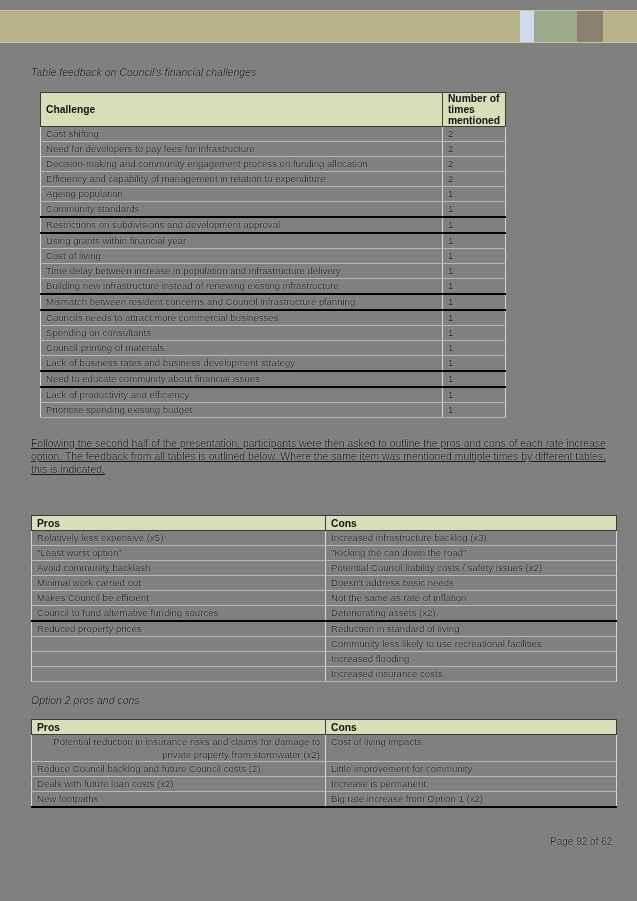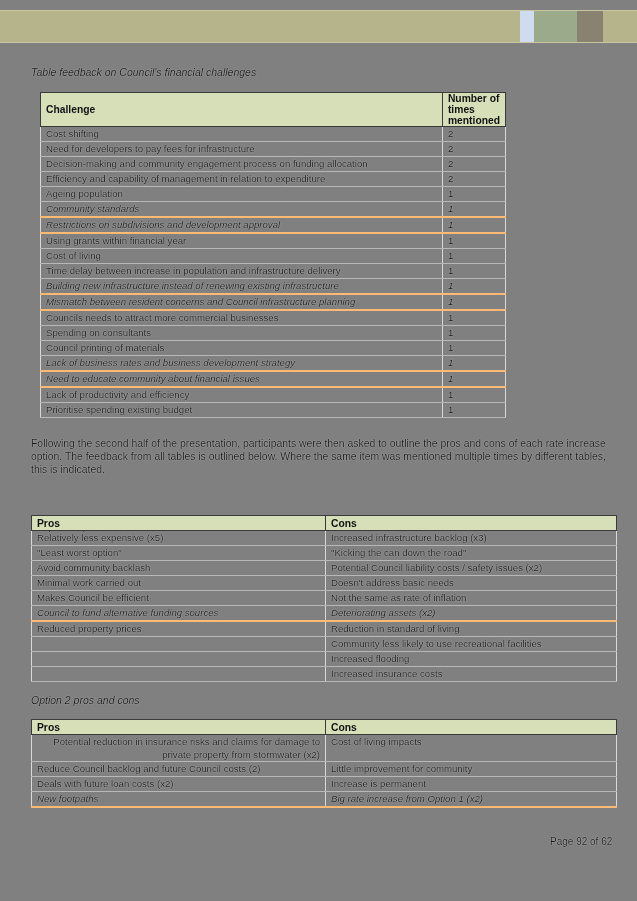--- a/index.html
+++ b/index.html
@@ -25,21 +25,21 @@
       text-shadow: 0 0 1px #e6e6e6;
     }
     table.doc th {
       background: #d6dfb8; text-align: left; font-weight: bold; color: #111; text-shadow: none;
       padding: 0 5px; height: 14px; border: 1px solid #3a3a3a; font-size: 10.3px;
     }
     table.doc td {
       padding: 0 5px; height: 14px; border-top: 1px solid #b8b8b8; border-bottom: 1px solid #b8b8b8;
       border-left: 1px solid #d8d8d8; border-right: 1px solid #d8d8d8; vertical-align: top; line-height: 13px;
     }
-    table.doc tr.thick td { border-bottom: 2px solid #fdba74; font-style: italic; }
+    table.doc tr.thick td { border-bottom: 2px solid #000000; }
     table.doc td.num { color: #111; }
     .para {
       position: absolute; left: 31px; width: 585px; font-size: 10.4px; line-height: 13px; color: #1a1a1a;
       text-shadow: 0 0 1px #e6e6e6;
     }
     .page-num {
       position: absolute; left: 550px; top: 836px; font-size: 10px; color: #1a1a1a; text-shadow: 0 0 1px #eee;
     }
   </style>
 </head>
@@ -133,21 +133,21 @@
         <td>Lack of productivity and efficiency</td>
         <td class="num">1</td>
       </tr>
     <tr>
         <td>Prioritise spending existing budget</td>
         <td class="num">1</td>
       </tr>
   </tbody>
 </table>
 
-<div class="para" style="top:437px;">Following the second half of the presentation, participants were then asked to outline the pros and cons of each rate increase option. The feedback from all tables is outlined below. Where the same item was mentioned multiple times by different tables, this is indicated.</div>
+<div class="para" style="top:437px;text-decoration:underline;">Following the second half of the presentation, participants were then asked to outline the pros and cons of each rate increase option. The feedback from all tables is outlined below. Where the same item was mentioned multiple times by different tables, this is indicated.</div>
 
 <div class="caption" style="top:520px;margin-left:10px;">Option 1 pros and cons</div>
 
 <table class="doc" style="left:31px; top:515px; width:586px;">
   <thead>
     <tr>
       <th style="width:283px;">Pros</th>
       <th>Cons</th>
     </tr>
   </thead>

